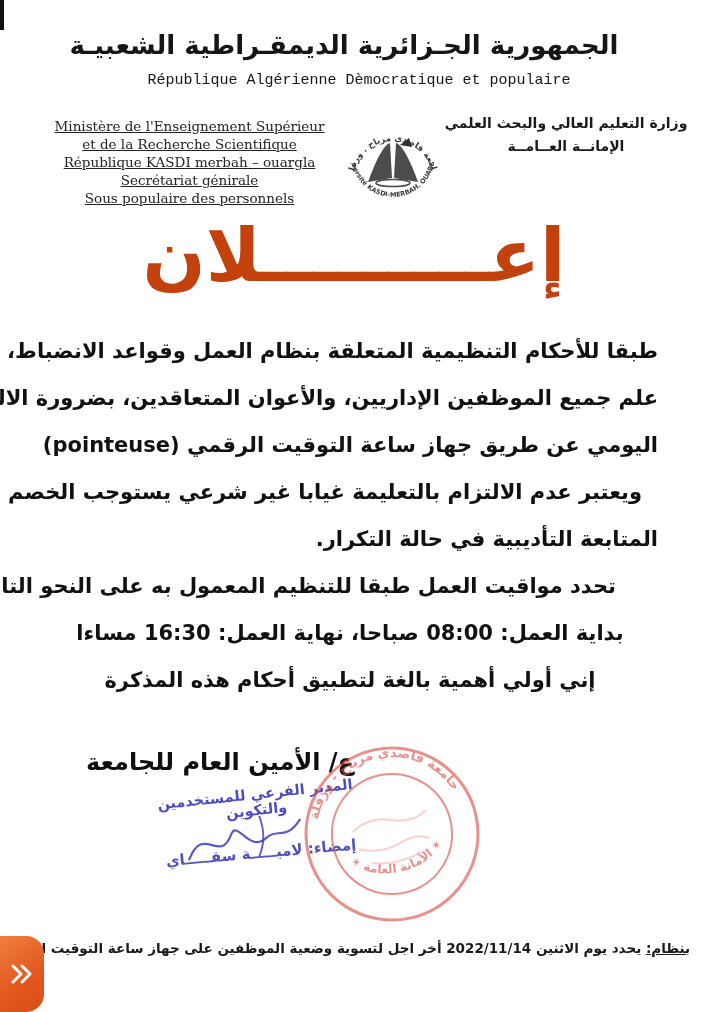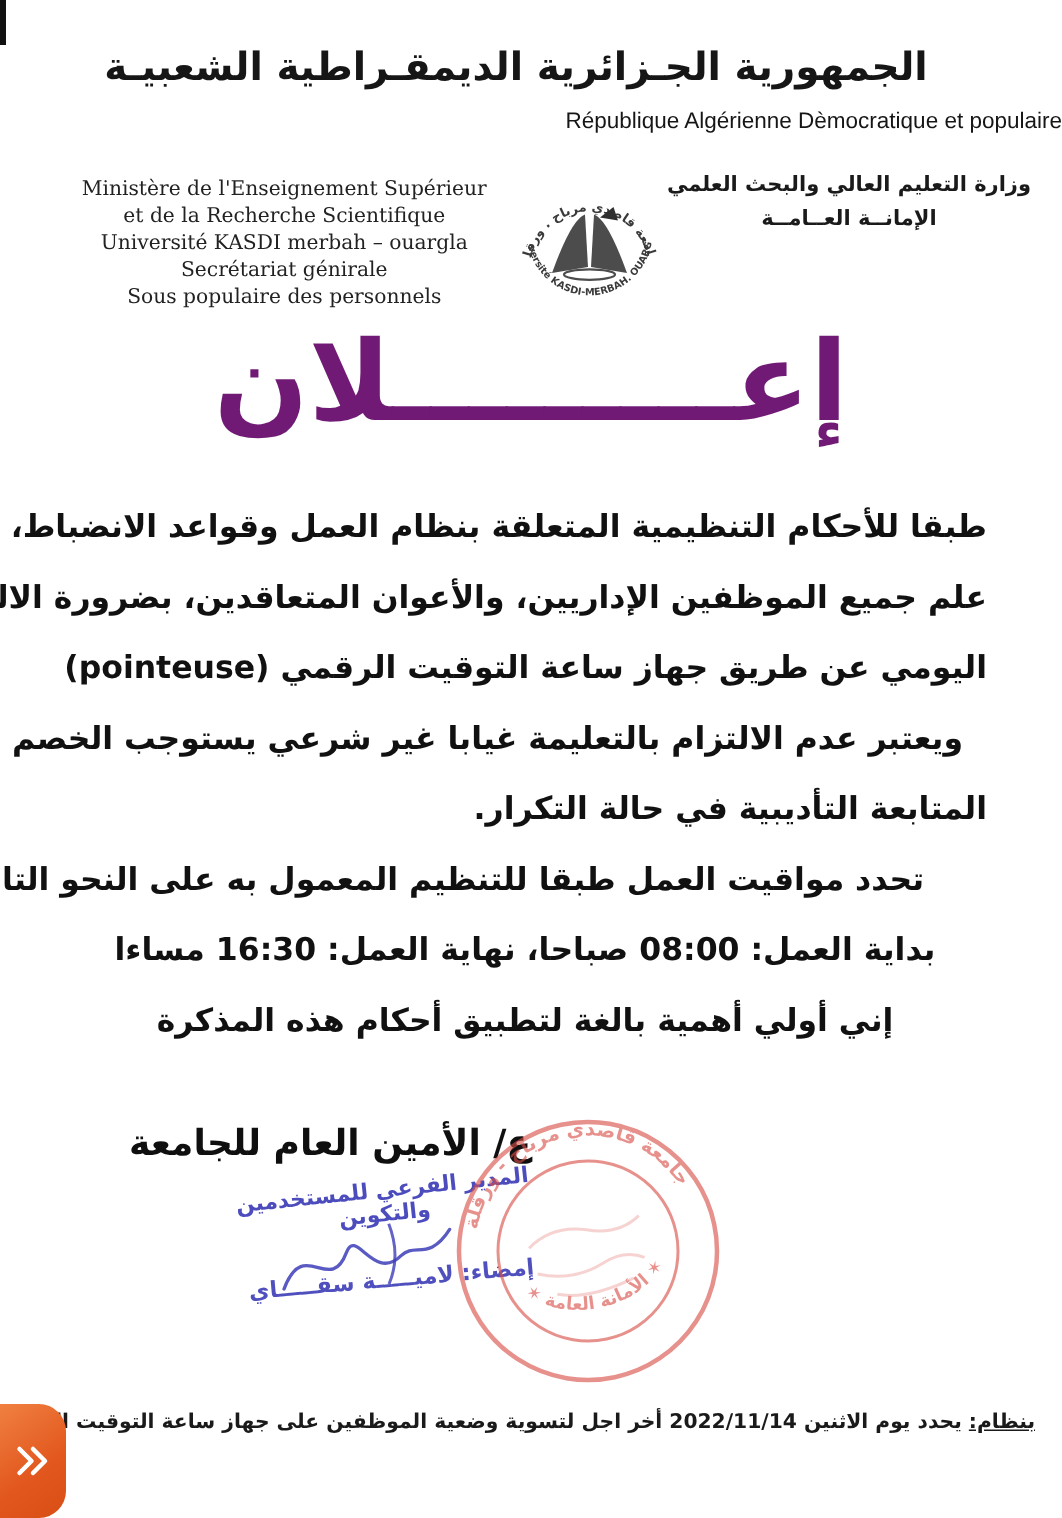--- a/index.html
+++ b/index.html
@@ -14,42 +14,42 @@
   .scan-edge{position:absolute;left:0;top:0;width:4px;height:30px;background:#111;}
 
   
   .country-ar{
     position:absolute;top:30px;left:0;right:20px;
     text-align:center;direction:rtl;
     font-size:26px;font-weight:bold;letter-spacing:0;
   }
   .country-fr{
     position:absolute;top:72px;left:10px;right:0;
-    text-align:right;
-    font-family:Liberation Sans, sans-serif;
+    text-align:center;
+    font-family:Liberation Mono, monospace;
     font-size:15px;
   }
   .hdr-left{
     position:absolute;top:117px;left:42px;width:295px;
     text-align:center;
     font-family:"DejaVu Serif","Liberation Serif",serif;
-    font-size:13.5px;line-height:18px;color:#222;
+    font-size:13.5px;line-height:18px;color:#222;text-decoration:underline;
   }
   .hdr-right{
     position:absolute;top:112px;left:440px;width:252px;
     text-align:center;direction:rtl;
     font-size:14px;font-weight:bold;line-height:23px;color:#1a1a1a;
   }
   .logo{position:absolute;top:112px;left:338px;width:110px;height:110px;}
 
   
   .big-title{
     position:absolute;top:212px;left:0;right:0;
     text-align:center;direction:rtl;
-    font-size:74px;font-weight:bold;color:#701a75;
+    font-size:74px;font-weight:bold;color:#c2410c;
   }
 
   
   .body-text{position:absolute;left:42px;right:50px;top:328px;direction:rtl;}
   .bline{
     position:relative;display:block;
     font-size:21px;font-weight:bold;line-height:47px;
     white-space:nowrap;color:#111;
   }
   .bline.start{text-align:right;}
@@ -101,21 +101,21 @@
 <div class="page">
 
   <div class="scan-edge"></div>
 
   <div class="country-ar">الجمهورية الجـزائرية الديمقـراطية الشعبيـة</div>
   <div class="country-fr">République Algérienne Dèmocratique et populaire</div>
 
   <div class="hdr-left">
     <div>Ministère de l'Enseignement Supérieur</div>
     <div>et de la Recherche  Scientifique</div>
-    <div>Université   KASDI  merbah – ouargla</div>
+    <div>République   KASDI  merbah – ouargla</div>
     <div>Secrétariat  génirale</div>
     <div>Sous populaire  des   personnels</div>
   </div>
 
   <div class="logo">
     <svg width="110" height="110" viewBox="0 0 110 110">
       <defs>
         <path id="arcTop" d="M 16,60 A 40,40 0 0 1 94,60"></path>
         <path id="arcBot" d="M 14,52 A 42,42 0 0 0 96,52"></path>
       </defs>

